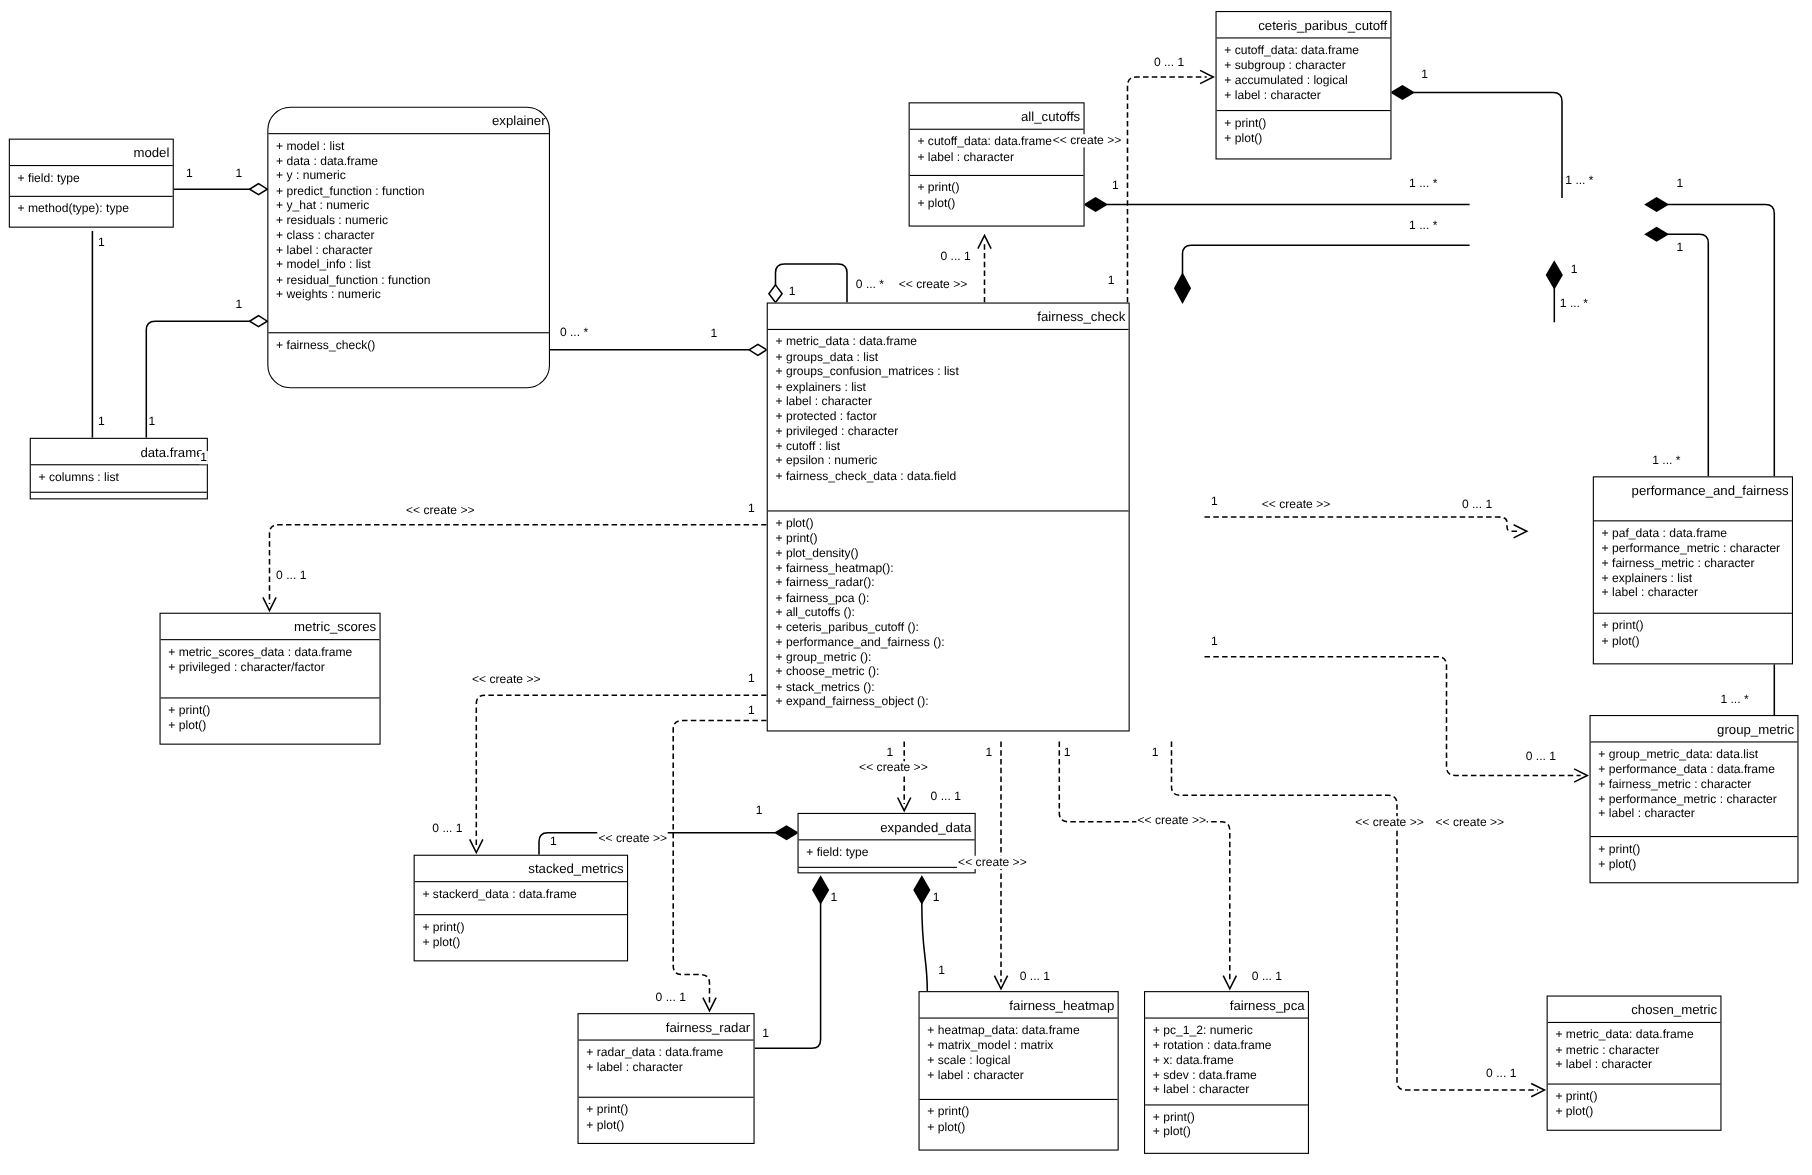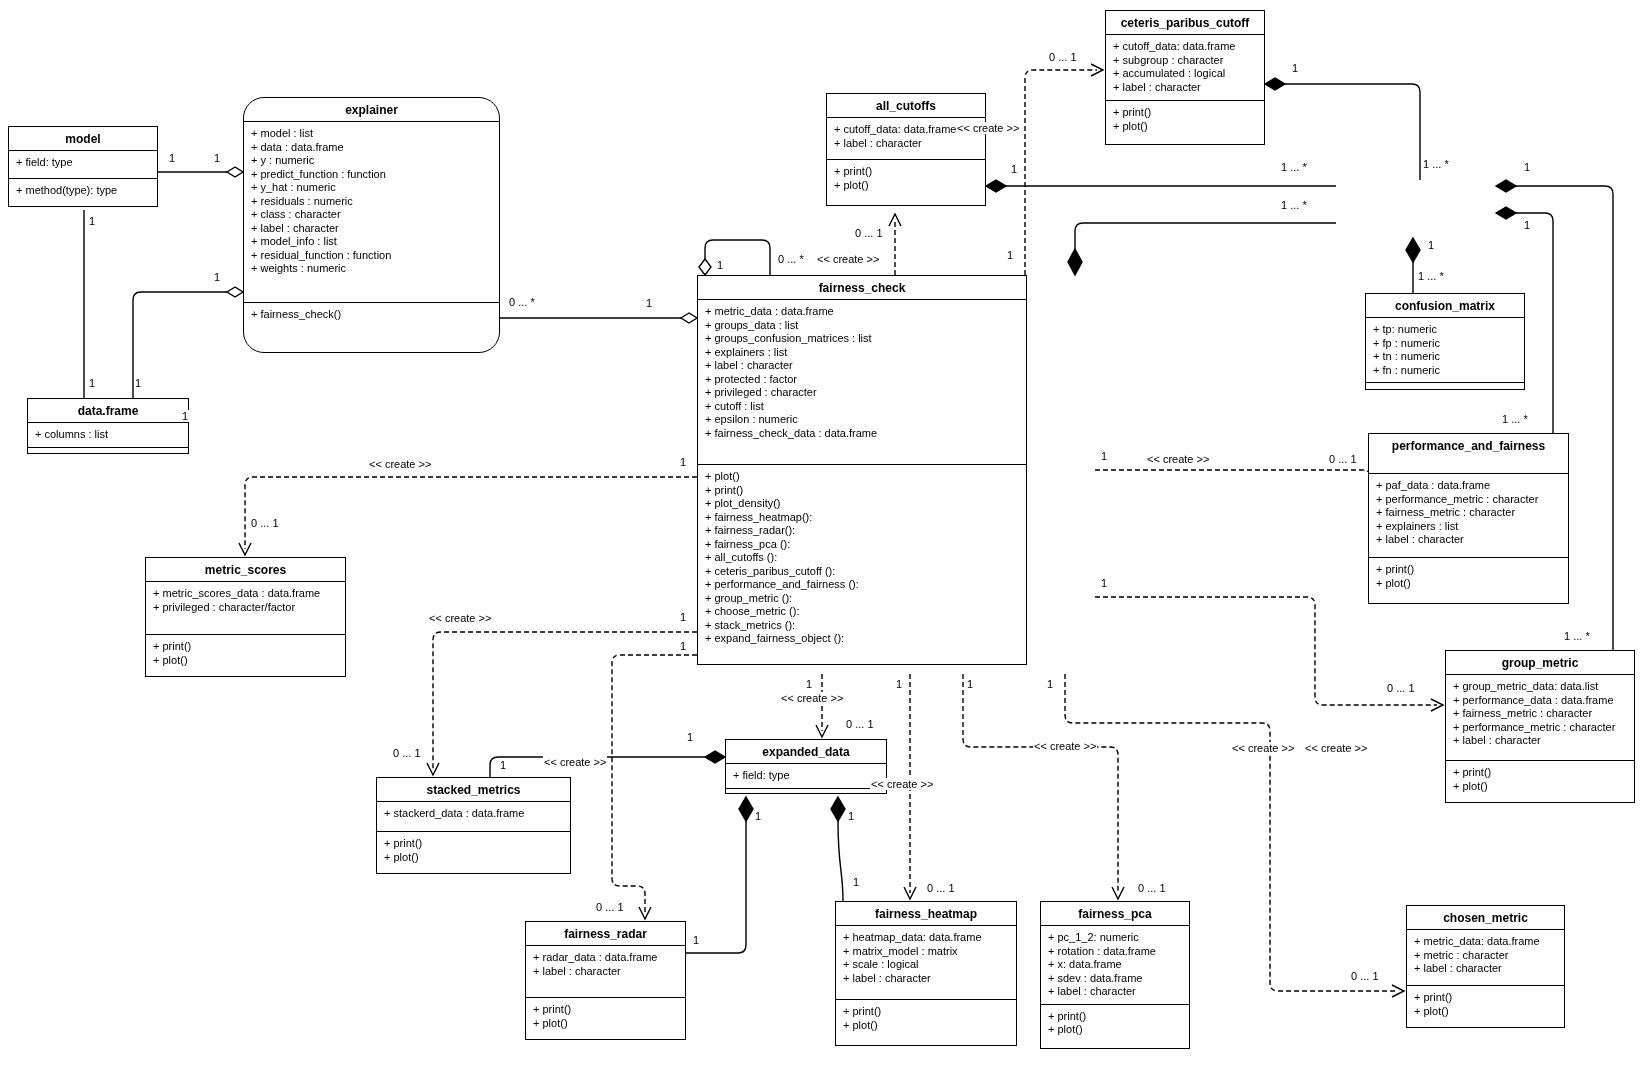--- a/index.html
+++ b/index.html
@@ -1,21 +1,21 @@
 <!DOCTYPE html>
 <html><head>
 <meta charset="utf-8">
 <style>
   html,body{margin:0;padding:0;background:#ffffff;}
   #canvas{position:relative;width:1647px;height:1068px;background:#ffffff;overflow:hidden;
           font-family:"Liberation Sans",sans-serif;}
   #wires{position:absolute;left:0;top:0;z-index:1;}
   .uml-class{position:absolute;background:#ffffff;border:1.4px solid #000;box-sizing:border-box;z-index:2;}
-  .uml-title{font-family:"Liberation Sans",sans-serif;font-weight:bold;font-size:12px;
-             text-align:center;padding:5px 3px 4px 3px;white-space:nowrap;}
+  .uml-title{font-family:"Liberation Sans",sans-serif;font-weight:normal;font-size:12px;
+             text-align:right;padding:5px 3px 4px 3px;white-space:nowrap;}
   .sec{border-top:1.4px solid #000;padding:5px 7px;box-sizing:border-box;}
   .member{font-size:11px;line-height:13.5px;white-space:nowrap;color:#000;}
   .edge-label{position:absolute;z-index:3;font-size:11px;line-height:12px;color:#000;
               background:#ffffff;padding:0 1px;white-space:pre;}
 </style>
 </head>
 <body>
 
 <div id="canvas">
 
@@ -201,21 +201,21 @@
   <div class="sec" style="min-height:165px;">
         <div class="member">+ metric_data : data.frame</div>
         <div class="member">+ groups_data : list</div>
         <div class="member">+ groups_confusion_matrices : list</div>
         <div class="member">+ explainers : list</div>
         <div class="member">+ label : character</div>
         <div class="member">+ protected : factor</div>
         <div class="member">+ privileged : character</div>
         <div class="member">+ cutoff : list</div>
         <div class="member">+ epsilon : numeric</div>
-        <div class="member">+ fairness_check_data : data.frame</div>
+        <div class="member">+ fairness_check_data : data.field</div>
       </div>
   <div class="sec" style="min-height:200px;">
         <div class="member">+ plot()</div>
         <div class="member">+ print()</div>
         <div class="member">+ plot_density()</div>
         <div class="member">+ fairness_heatmap():</div>
         <div class="member">+ fairness_radar():</div>
         <div class="member">+ fairness_pca ():</div>
         <div class="member">+ all_cutoffs ():</div>
         <div class="member">+ ceteris_paribus_cutoff ():</div>
@@ -247,32 +247,22 @@
         <div class="member">+ accumulated : logical</div>
         <div class="member">+ label : character</div>
       </div>
   <div class="sec" style="min-height:44px;">
         <div class="member">+ print()</div>
         <div class="member">+ plot()</div>
       </div>
 </div>
 
 
-<div class="uml-class" style="left:1365px;top:293px;width:160px;">
-  <div class="uml-title">confusion_matrix</div>
-  <div class="sec" style="min-height:56px;">
-        <div class="member">+ tp: numeric</div>
-        <div class="member">+ fp : numeric</div>
-        <div class="member">+ tn : numeric</div>
-        <div class="member">+ fn : numeric</div>
-      </div>
-  <div class="sec" style="min-height:7px;padding:0;"></div>
-</div>
-
-<div class="uml-class" style="left:1368px;top:433px;width:201px;">
+
+<div class="uml-class" style="left:1448px;top:433px;width:182px;">
   <div class="uml-title">performance_and_fairness</div>
   <div class="sec" style="min-height:84px;margin-top:16px;">
         <div class="member">+ paf_data : data.frame</div>
         <div class="member">+ performance_metric : character</div>
         <div class="member">+ fairness_metric : character</div>
         <div class="member">+ explainers : list</div>
         <div class="member">+ label : character</div>
       </div>
   <div class="sec" style="min-height:46px;">
         <div class="member">+ print()</div>

